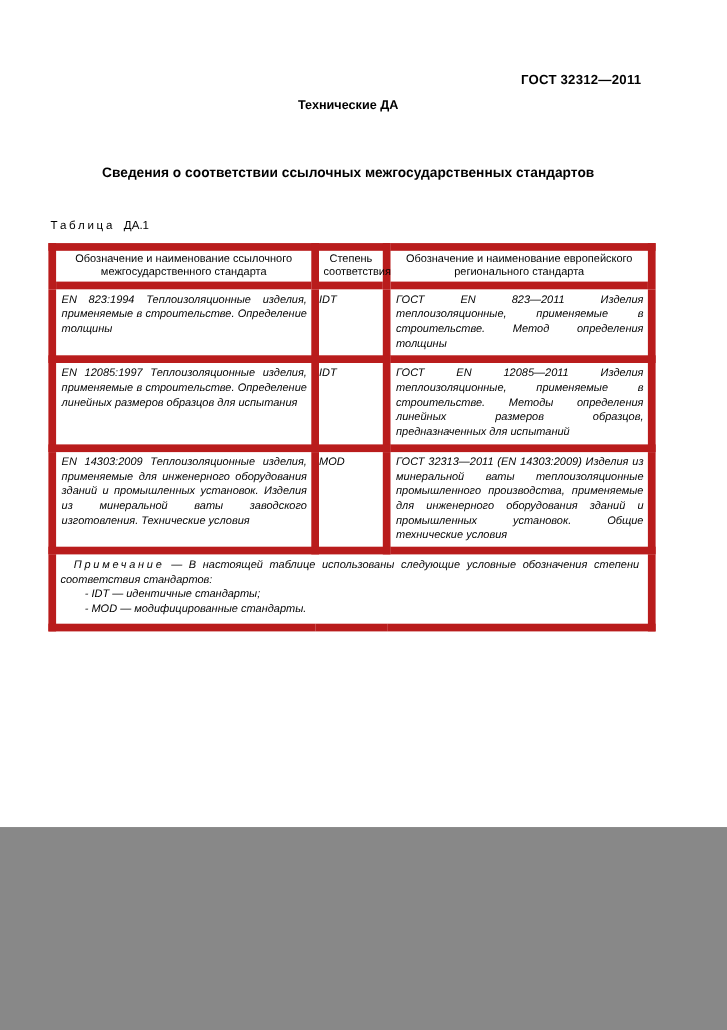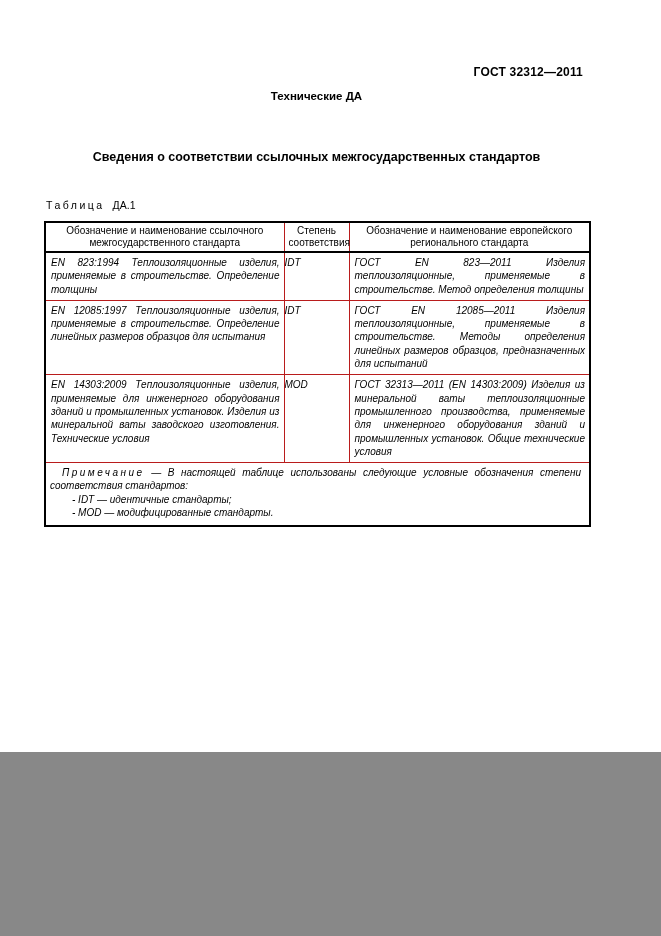--- a/index.html
+++ b/index.html
@@ -42,21 +42,21 @@
   table.gost {
     position: absolute;
     left: 44px;
     top: 221px;
     width: 545px;
     border-collapse: collapse;
     table-layout: fixed;
     border: 2px solid #000;
   }
   table.gost th, table.gost td {
-    border: 1px solid #b91c1c;
+    border: 7px solid #b91c1c;
   }
   table.gost th {
     font-weight: normal;
     font-size: 10px;
     line-height: 12px;
     text-align: center;
     vertical-align: middle;
     padding: 2px 4px;
     border-bottom: 2px solid #000;
   }

